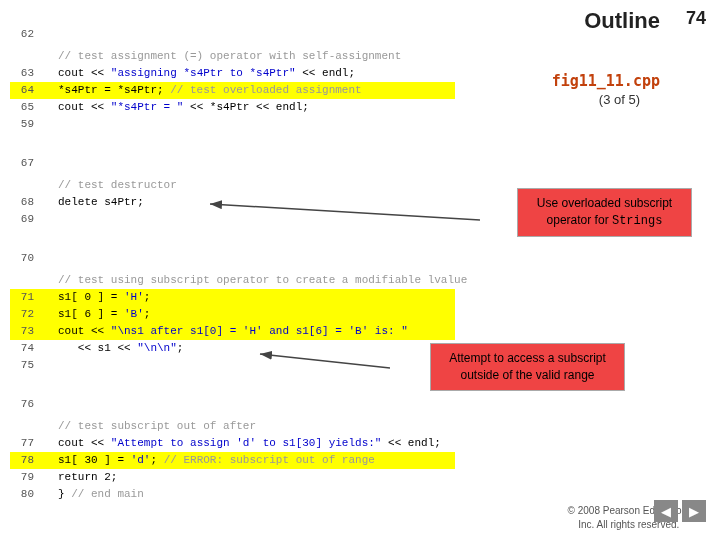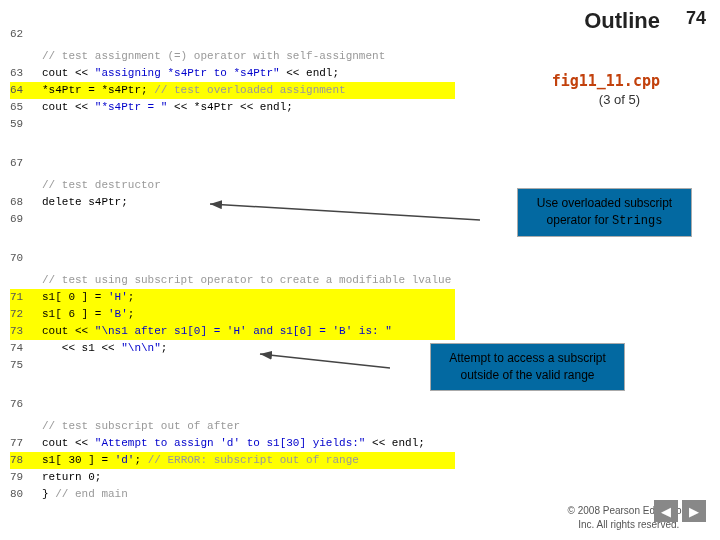--- a/index.html
+++ b/index.html
@@ -63,39 +63,39 @@
 
     .code-line {
       display: flex;
       align-items: center;
     }
 
     .line-num {
       display: inline-block;
       width: 24px;
       color: #555;
-      text-align: left;
-      margin-right: 8px;
+      text-align: right;
+      margin-right: 24px;
       flex-shrink: 0;
     }
 
     .code-text {
       white-space: pre;
     }
 
     .highlight-yellow {
       background-color: #ffff00;
     }
     .string-val { color: #0000cc; }
     .comment-text { color: #999; margin-top: 44px; }
 
     
     .callout {
       position: absolute;
-      background: #0369a1;
+      background: #ef4444;
       border: 1px solid #aaa;
       padding: 6px 10px;
       font-size: 12px;
       text-align: center;
       color: #000;
       line-height: 1.4;
     }
 
     #callout-subscript {
       top: 188px;
@@ -224,21 +224,21 @@
   <div class="code-line">
     <span class="line-num">77</span>
     <span class="code-text">cout &lt;&lt; <span class="string-val">"Attempt to assign 'd' to s1[30] yields:"</span> &lt;&lt; endl;</span>
   </div>
   <div class="code-line highlight-yellow">
     <span class="line-num">78</span>
     <span class="code-text">s1[ 30 ] = <span class="string-val">'d'</span>; <span class="comment-text">// ERROR: subscript out of range</span></span>
   </div>
   <div class="code-line">
     <span class="line-num">79</span>
-    <span class="code-text">return 0;</span>
+    <span class="code-text">return 2;</span>
   </div>
   <div class="code-line">
     <span class="line-num">80</span>
     <span class="code-text">} <span class="comment-text">// end main</span></span>
   </div>
 </div>
 
 <div id="callout-subscript" class="callout">
   <span>Use overloaded subscript</span><br>
   <span>operator for </span><span style="font-family: 'Courier New', monospace; font-weight:normal;">Strings</span>

